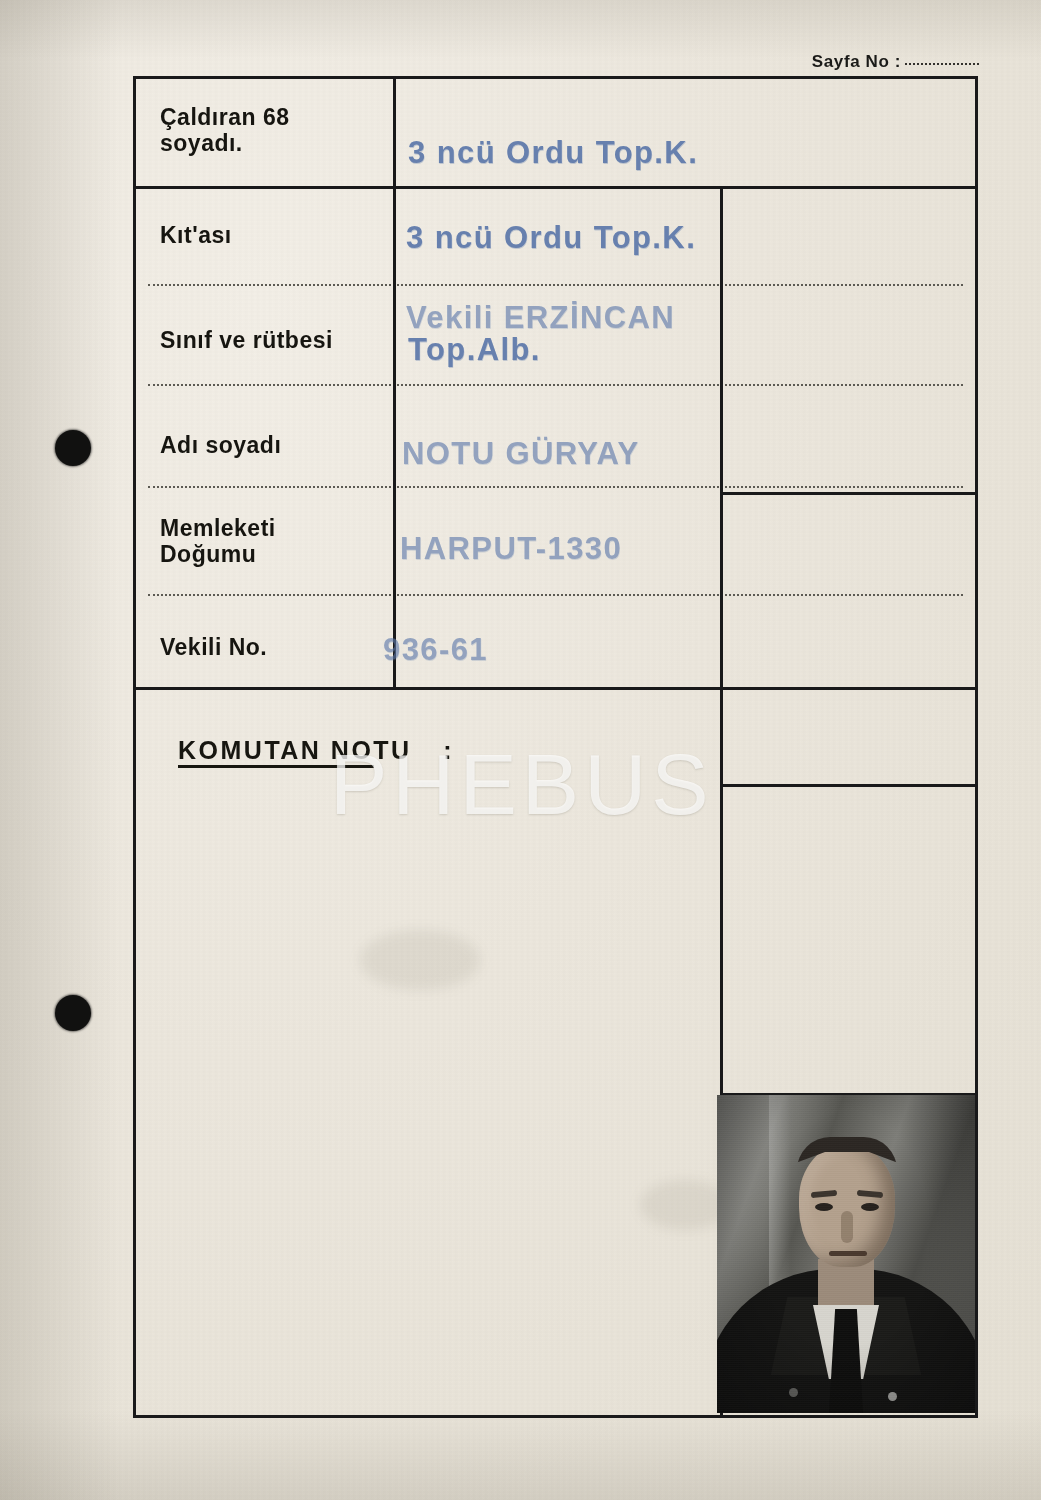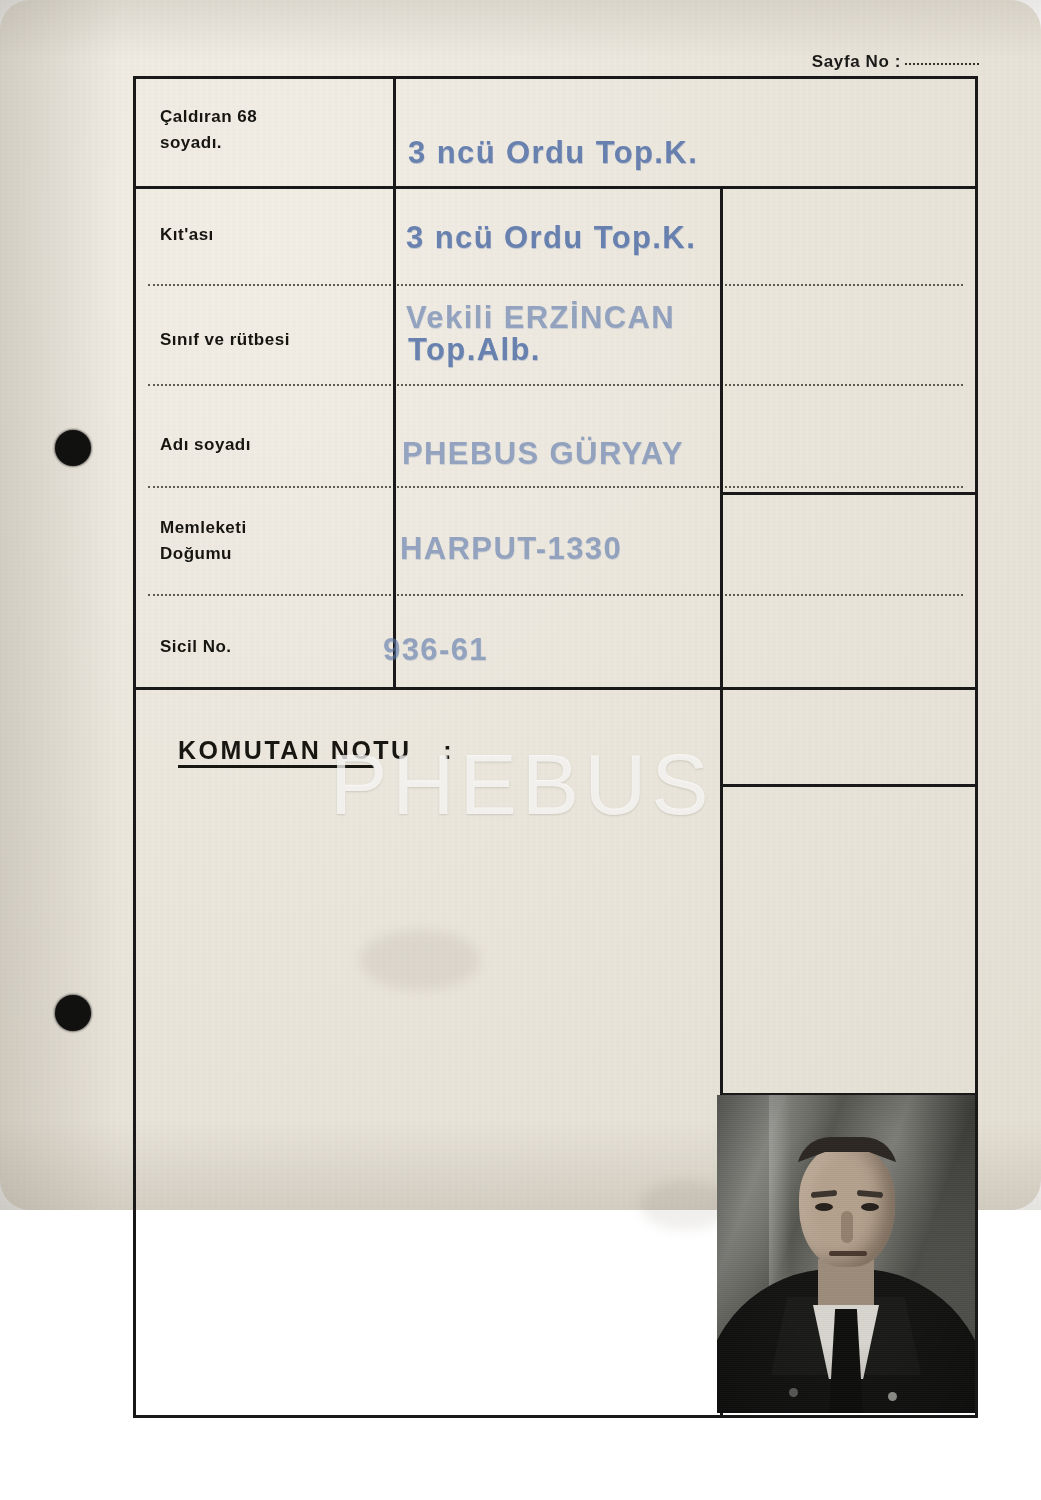--- a/index.html
+++ b/index.html
@@ -11,25 +11,24 @@
     width: 1041px;
     height: 1500px;
     overflow: hidden;
     font-family: "Liberation Sans", sans-serif;
   }
 
   
   .page {
     position: relative;
     width: 1041px;
-    height: 1210px;
+    height: 1500px;
     background:
       radial-gradient(ellipse at 25% 20%, #f3efe6 0%, #ece7dc 45%, #e6e0d3 100%);
     filter: saturate(0.9);
-    border-radius: 30px;
   }
   .paper-noise {
     position: absolute;
     inset: 0;
     background-image:
       repeating-linear-gradient(0deg, rgba(0,0,0,0.012) 0px, rgba(0,0,0,0) 2px, rgba(0,0,0,0.012) 4px),
       repeating-linear-gradient(90deg, rgba(0,0,0,0.010) 0px, rgba(0,0,0,0) 3px, rgba(0,0,0,0.010) 6px);
     pointer-events: none;
   }
   .edge-shade-left {
@@ -105,21 +104,21 @@
     position: absolute;
     top: 0; bottom: 0;
     width: 0;
     border-left: 3px solid #19191a;
   }
 
   
   .lbl {
     position: absolute;
     left: 24px;
-    font-size: 17px;
+    font-size: 23px;
     font-weight: 700;
     color: #16150f;
     letter-spacing: 0.5px;
     line-height: 26px;
   }
 
   
   .typed {
     position: absolute;
     font-family: Liberation Sans, sans-serif;
@@ -362,30 +361,30 @@
     <div class="typed faded" style="left:270px; top:173px;margin-top:48px;">Vekili ERZİNCAN</div>
 
     <div class="lbl" style="top:248px;">
       <span>Sınıf ve rütbesi</span>
     </div>
     <div class="typed" style="left:272px; top:253px;">Top.Alb.</div>
 
     <div class="lbl" style="top:353px;">
       <span>Adı soyadı</span>
     </div>
-    <div class="typed faded" style="left:266px; top:357px;">PHEBUS GÜRYAY</div>
+    <div class="typed faded" style="left:266px; top:357px;">NOTU GÜRYAY</div>
 
     <div class="lbl" style="top:436px;">
       <span>Memleketi</span><br>
       <span>Doğumu</span>
     </div>
     <div class="typed faded" style="left:264px; top:452px;">HARPUT-1330</div>
 
     <div class="lbl" style="top:555px;">
-      <span>Sicil No.</span>
+      <span>Vekili No.</span>
     </div>
     <div class="typed faded" style="left:247px; top:553px;">936-61</div>
 
     <div class="komutan">
       <span>KOMUTAN NOTU</span>
       <span style="margin-left:22px;">:</span>
     </div>
     <div class="komutan-underline"></div>
     <div style="position:absolute; left:42px; top:705px; width:500px; height:560px; font-size:17px; color:#2a281f;"></div>
 

